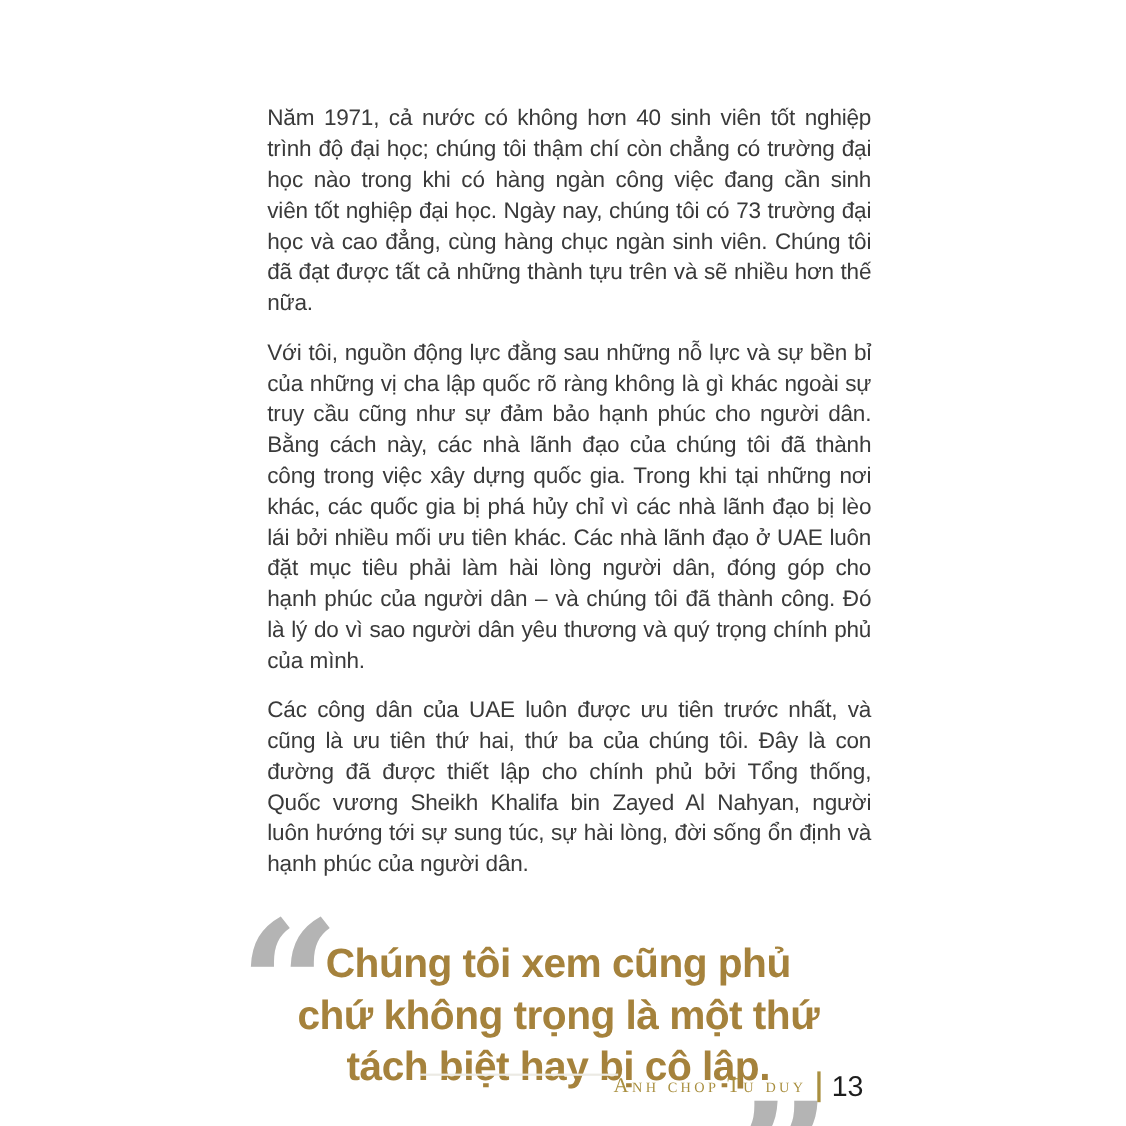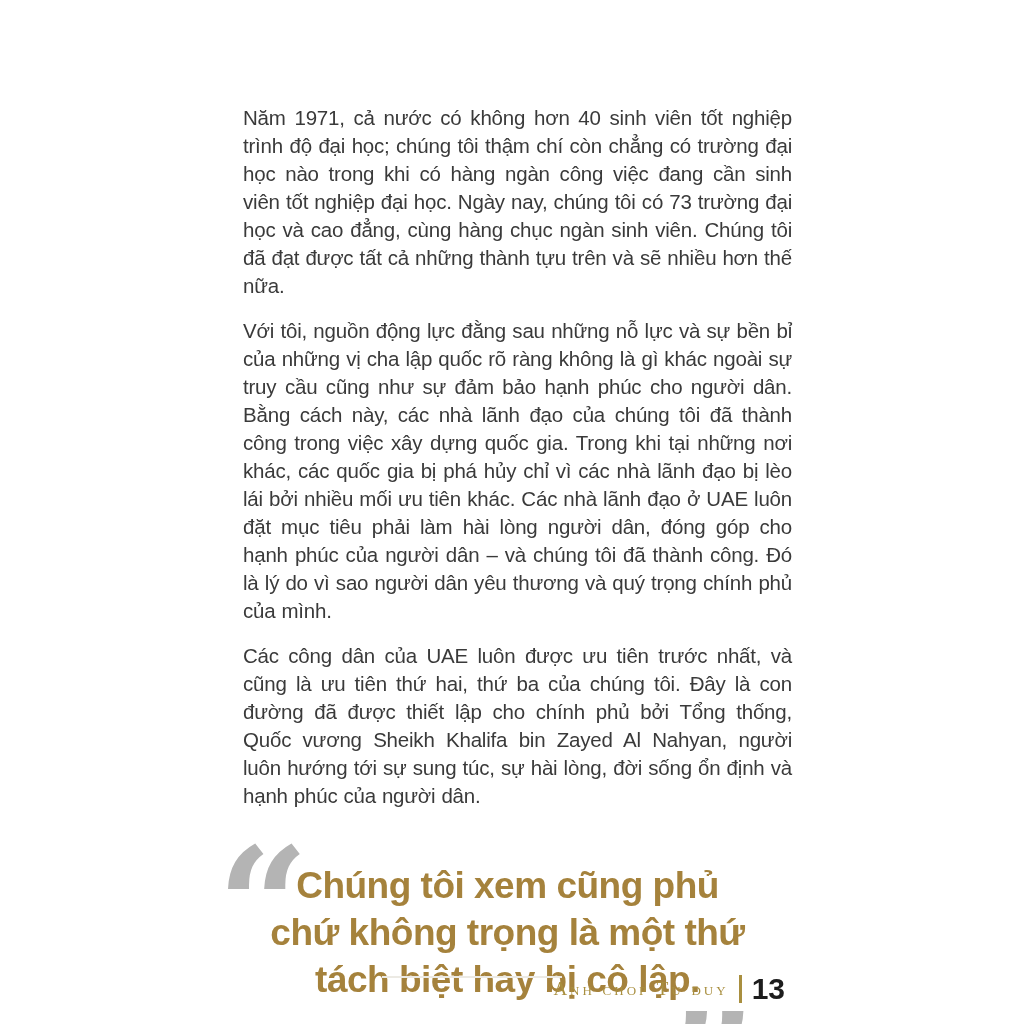--- a/index.html
+++ b/index.html
@@ -17,21 +17,21 @@
     height: 1024px;
     background: #ffffff;
   }
   .text-column {
     position: absolute;
     left: 243px;
     top: 90px;
     width: 549px;
   }
   .body-para {
-    margin: 14px 0 17px 0;
+    margin: 4px 0 17px 0;
     font-size: 20.5px;
     line-height: 28px;
     text-align: justify;
     color: var(--body-text, #3a3a3a);
     letter-spacing: -0.2px;
     word-spacing: 0.5px;
   }
   .pull-quote {
     position: relative;
     margin-top: 52px;
@@ -78,22 +78,22 @@
     letter-spacing: 3px;
     color: var(--footer-gold, #a98f3f);
     white-space: nowrap;
   }
   .footer-divider {
     width: 3px;
     height: 28px;
     background: var(--footer-gold, #a98f3f);
   }
   .page-number {
-    font-weight: bold;
-    font-size: 30px;
+    font-weight: normal;
+    font-size: 26px;
     color: var(--page-number-color, #1d1d1d);
   }
   .scan-artifact {
     position: absolute;
     left: 382px;
     top: 976px;
     width: 180px;
     height: 2px;
     background: #eceae4;
   }

